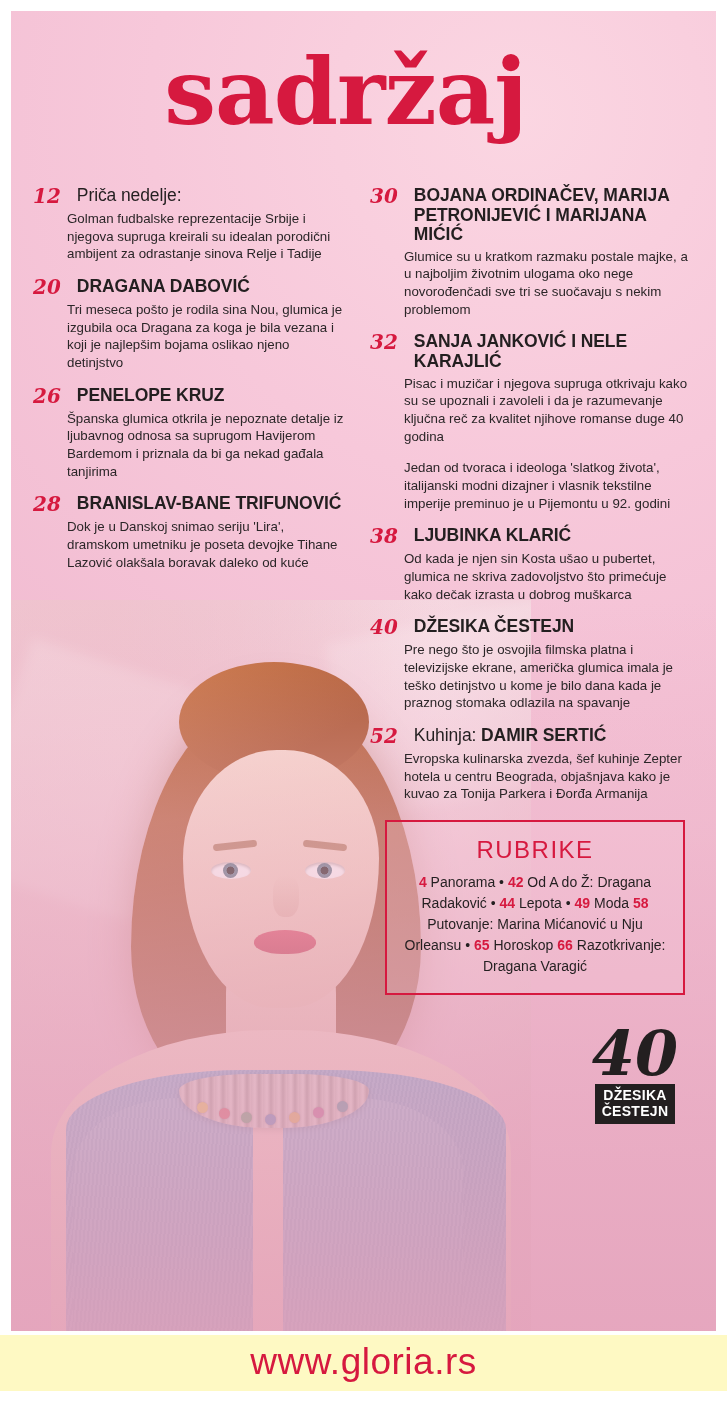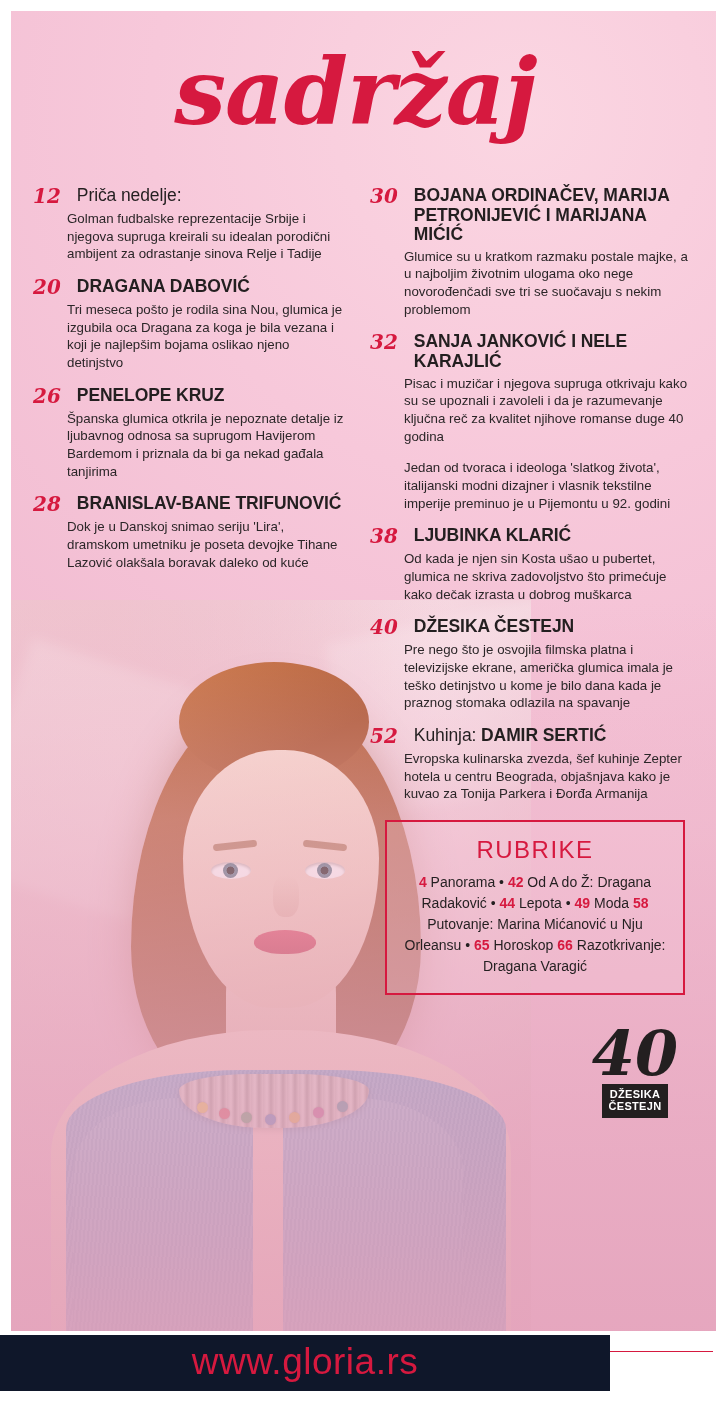--- a/index.html
+++ b/index.html
@@ -195,27 +195,25 @@
   }
   .gem { position: absolute; width: 11px; height: 11px; border-radius: 50%; box-shadow: 0 0 2px rgba(0,0,0,.4); }
   
   .masthead {
     position: absolute;
     left: 0;
     top: 46px;
     width: 691px;
     text-align: center;
     font-family: "DejaVu Serif", serif;
-    font-style: italic;
     font-weight: 700;
     font-size: 92px;
     line-height: 1;
     color: #d6193f;
     letter-spacing: -1px;
-    margin-left: 10px;
   }
   
   .col {
     position: absolute;
     top: 186px;
     color: #231f20;
   }
   .col-left { left: 33px; width: 315px; }
   .col-right { left: 370px; width: 320px; }
   .entry { margin-bottom: 14px; }
@@ -293,21 +291,21 @@
     font-size: 62px;
     line-height: 0.95;
     color: #231f20;
   }
   .callout-tag {
     display: inline-block;
     background: #231f20;
     color: #ffffff;
     font-family: "Liberation Sans", sans-serif;
     font-weight: 700;
-    font-size: 11px;
+    font-size: 14px;
     line-height: 1.12;
     padding: 4px 7px 5px;
     letter-spacing: .3px;
   }
   
   .footer {
     position: absolute;
     left: 0;
     top: 1331px;
     width: 727px;
@@ -319,28 +317,28 @@
     left: 14px;
     top: 20px;
     width: 699px;
     height: 1px;
     background: #d6193f;
   }
   .footer-url {
     position: absolute;
     left: 0;
     top: 1335px;
-    width: 610px;
+    width: 727px;
     text-align: center;
     font-family: "Liberation Sans", sans-serif;
     font-weight: 400;
     font-size: 37px;
     color: #d6193f;
     letter-spacing: 0.5px;
-    background: #0f172a;
+    background: #fef9c3;
     padding: 6px 0 8px;
   }
 </style>
 </head>
 <body>
 
 <div class="page">
 
   <div class="bg"></div>
 

